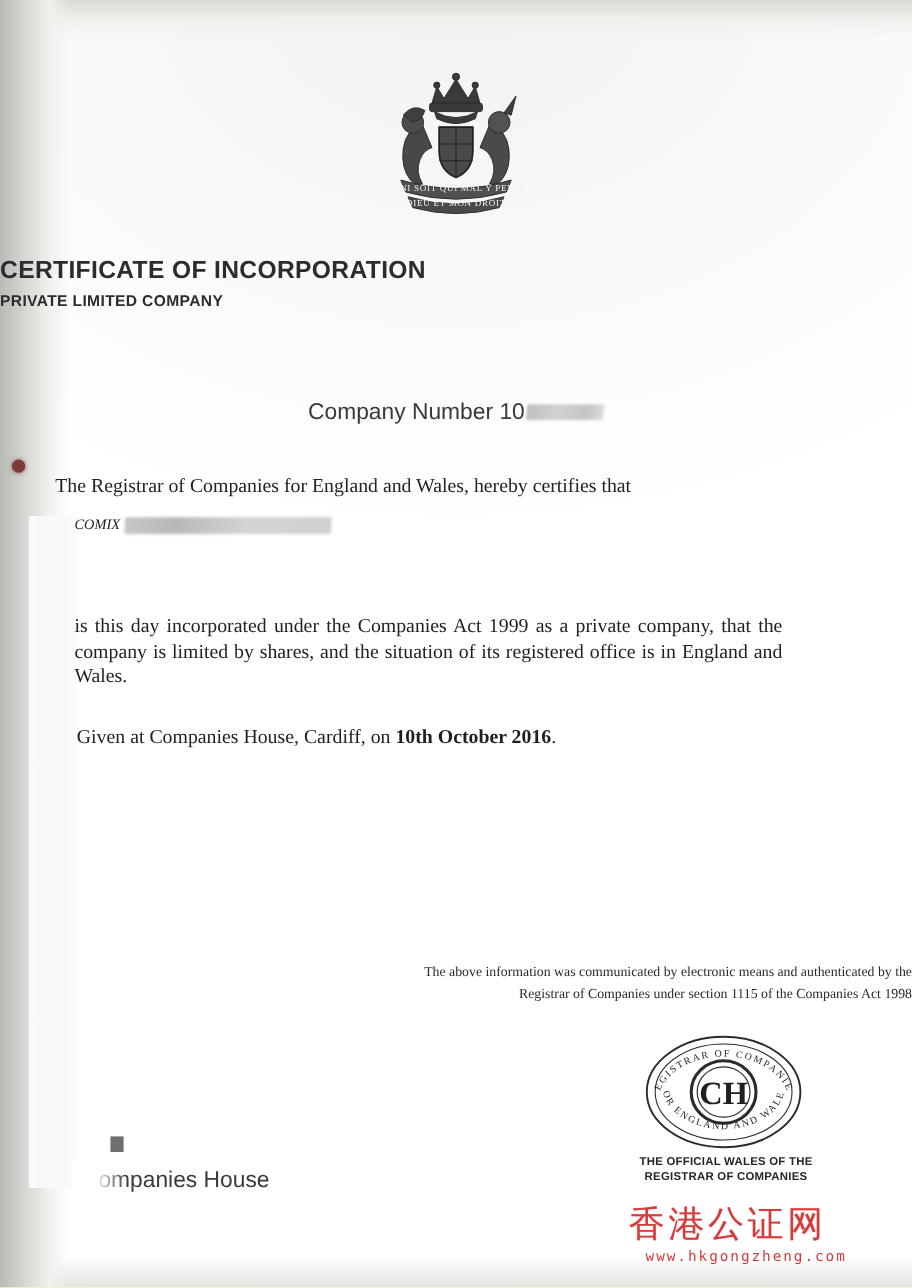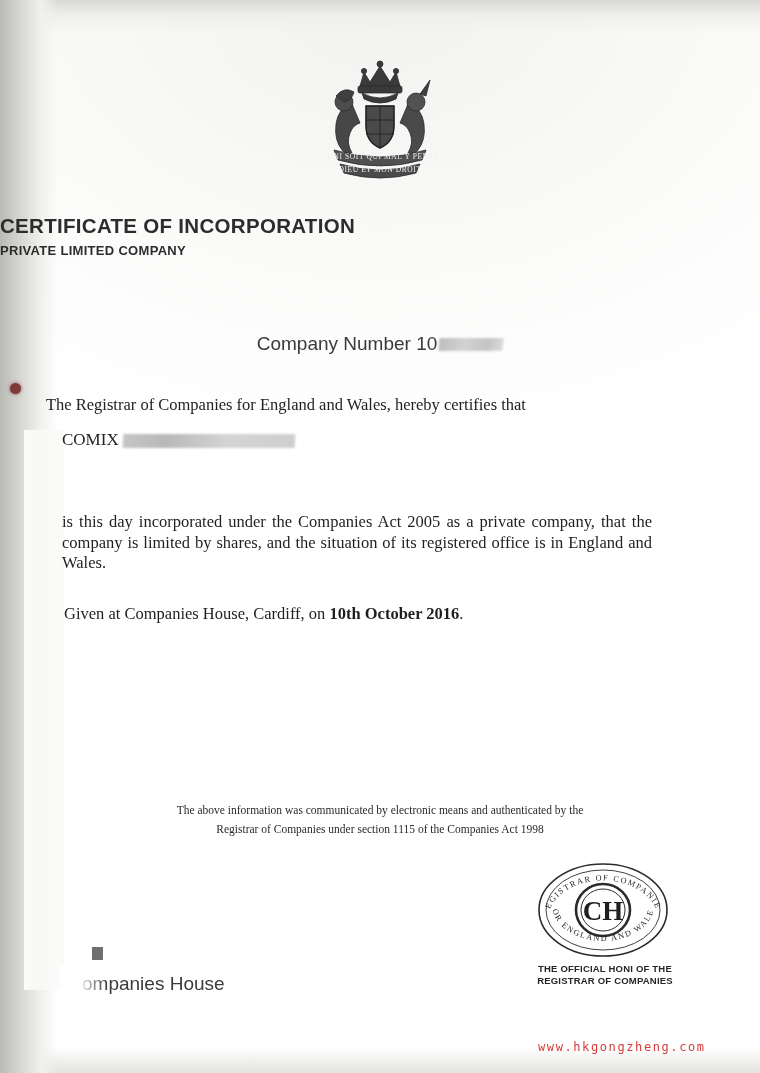--- a/index.html
+++ b/index.html
@@ -97,23 +97,24 @@
   .registrar-line {
     position: absolute;
     top: 395px; left: 46px; right: 60px;
     font-size: 16.5px;
     color: #232323;
   }
 
   .company-name-row {
     position: absolute;
     top: 430px; left: 62px; right: 60px;
-    font-size: 17px;
+    font-size: 12px;
     color: #232323;
     white-space: nowrap;
+    font-style: italic;
   }
   .company-name-row .redaction-name {
     display: inline-block;
     vertical-align: middle;
     width: 172px; height: 14px;
     margin-left: 4px;
     background: linear-gradient(95deg, #c6c6c6 0%, #b8b8b8 25%, #d4d4d4 60%, #cfcfcf 100%);
     filter: blur(1.3px);
     transform: skewX(-3deg);
   }
@@ -131,21 +132,21 @@
     position: absolute;
     top: 604px; left: 64px; right: 56px;
     font-size: 16.5px;
     color: #1f1f1f;
   }
   .given-line b { font-family: "Liberation Serif", serif; font-weight: bold; }
 
   .footnote {
     position: absolute;
     top: 801px; left: 0; right: 0;
-    text-align: center;
+    text-align: right;
     font-size: 11.5px;
     line-height: 19px;
     color: #2a2a2a;
   }
 
   
   .seal {
     position: absolute;
     top: 862px; left: 537px;
     width: 132px; height: 96px;
@@ -256,21 +257,21 @@
   <div class="company-number">
     <span>Company Number 10</span><span class="redaction-inline"></span>
   </div>
 
   <div class="registrar-line">The Registrar of Companies for England and Wales, hereby certifies that</div>
 
   <div class="company-name-row">
     <span>COMIX</span><span class="redaction-name"></span>
   </div>
 
-  <div class="body-paragraph">is this day incorporated under the Companies Act 2005 as a private company, that the company is limited by shares, and the situation of its registered office is in England and Wales.</div>
+  <div class="body-paragraph">is this day incorporated under the Companies Act 1999 as a private company, that the company is limited by shares, and the situation of its registered office is in England and Wales.</div>
 
   <div class="given-line">
     <span>Given at Companies House, Cardiff, on </span><b>10th October 2016</b><span>.</span>
   </div>
 
   <div class="footnote">
     <div>The above information was communicated by electronic means and authenticated by the</div>
     <div>Registrar of Companies under section 1115 of the Companies Act 1998</div>
   </div>
 
@@ -288,23 +289,24 @@
         <textPath href="#seal-top-arc" startOffset="50%" text-anchor="middle">REGISTRAR OF COMPANIES</textPath>
       </text>
       <text font-family="Liberation Serif, serif" font-size="8.2" fill="#1f1f1f" letter-spacing="1.6">
         <textPath href="#seal-bottom-arc" startOffset="50%" text-anchor="middle">FOR ENGLAND AND WALES</textPath>
       </text>
       <text x="66" y="58" font-family="Liberation Serif, serif" font-size="27" font-weight="bold" fill="#1f1f1f" text-anchor="middle">CH</text>
     </svg>
   </div>
 
   <div class="seal-caption">
-    <div>THE OFFICIAL HONI OF THE</div>
+    <div>THE OFFICIAL WALES OF THE</div>
     <div>REGISTRAR OF COMPANIES</div>
   </div>
 
   <div class="ch-mark"></div>
   <div class="companies-house-logo">ompanies House</div>
   <div class="ch-fade"></div>
 
+  <div class="watermark-cn">香港公证网</div>
   <div class="watermark-url">www.hkgongzheng.com</div>
 
 </div>
 
 </body></html>

